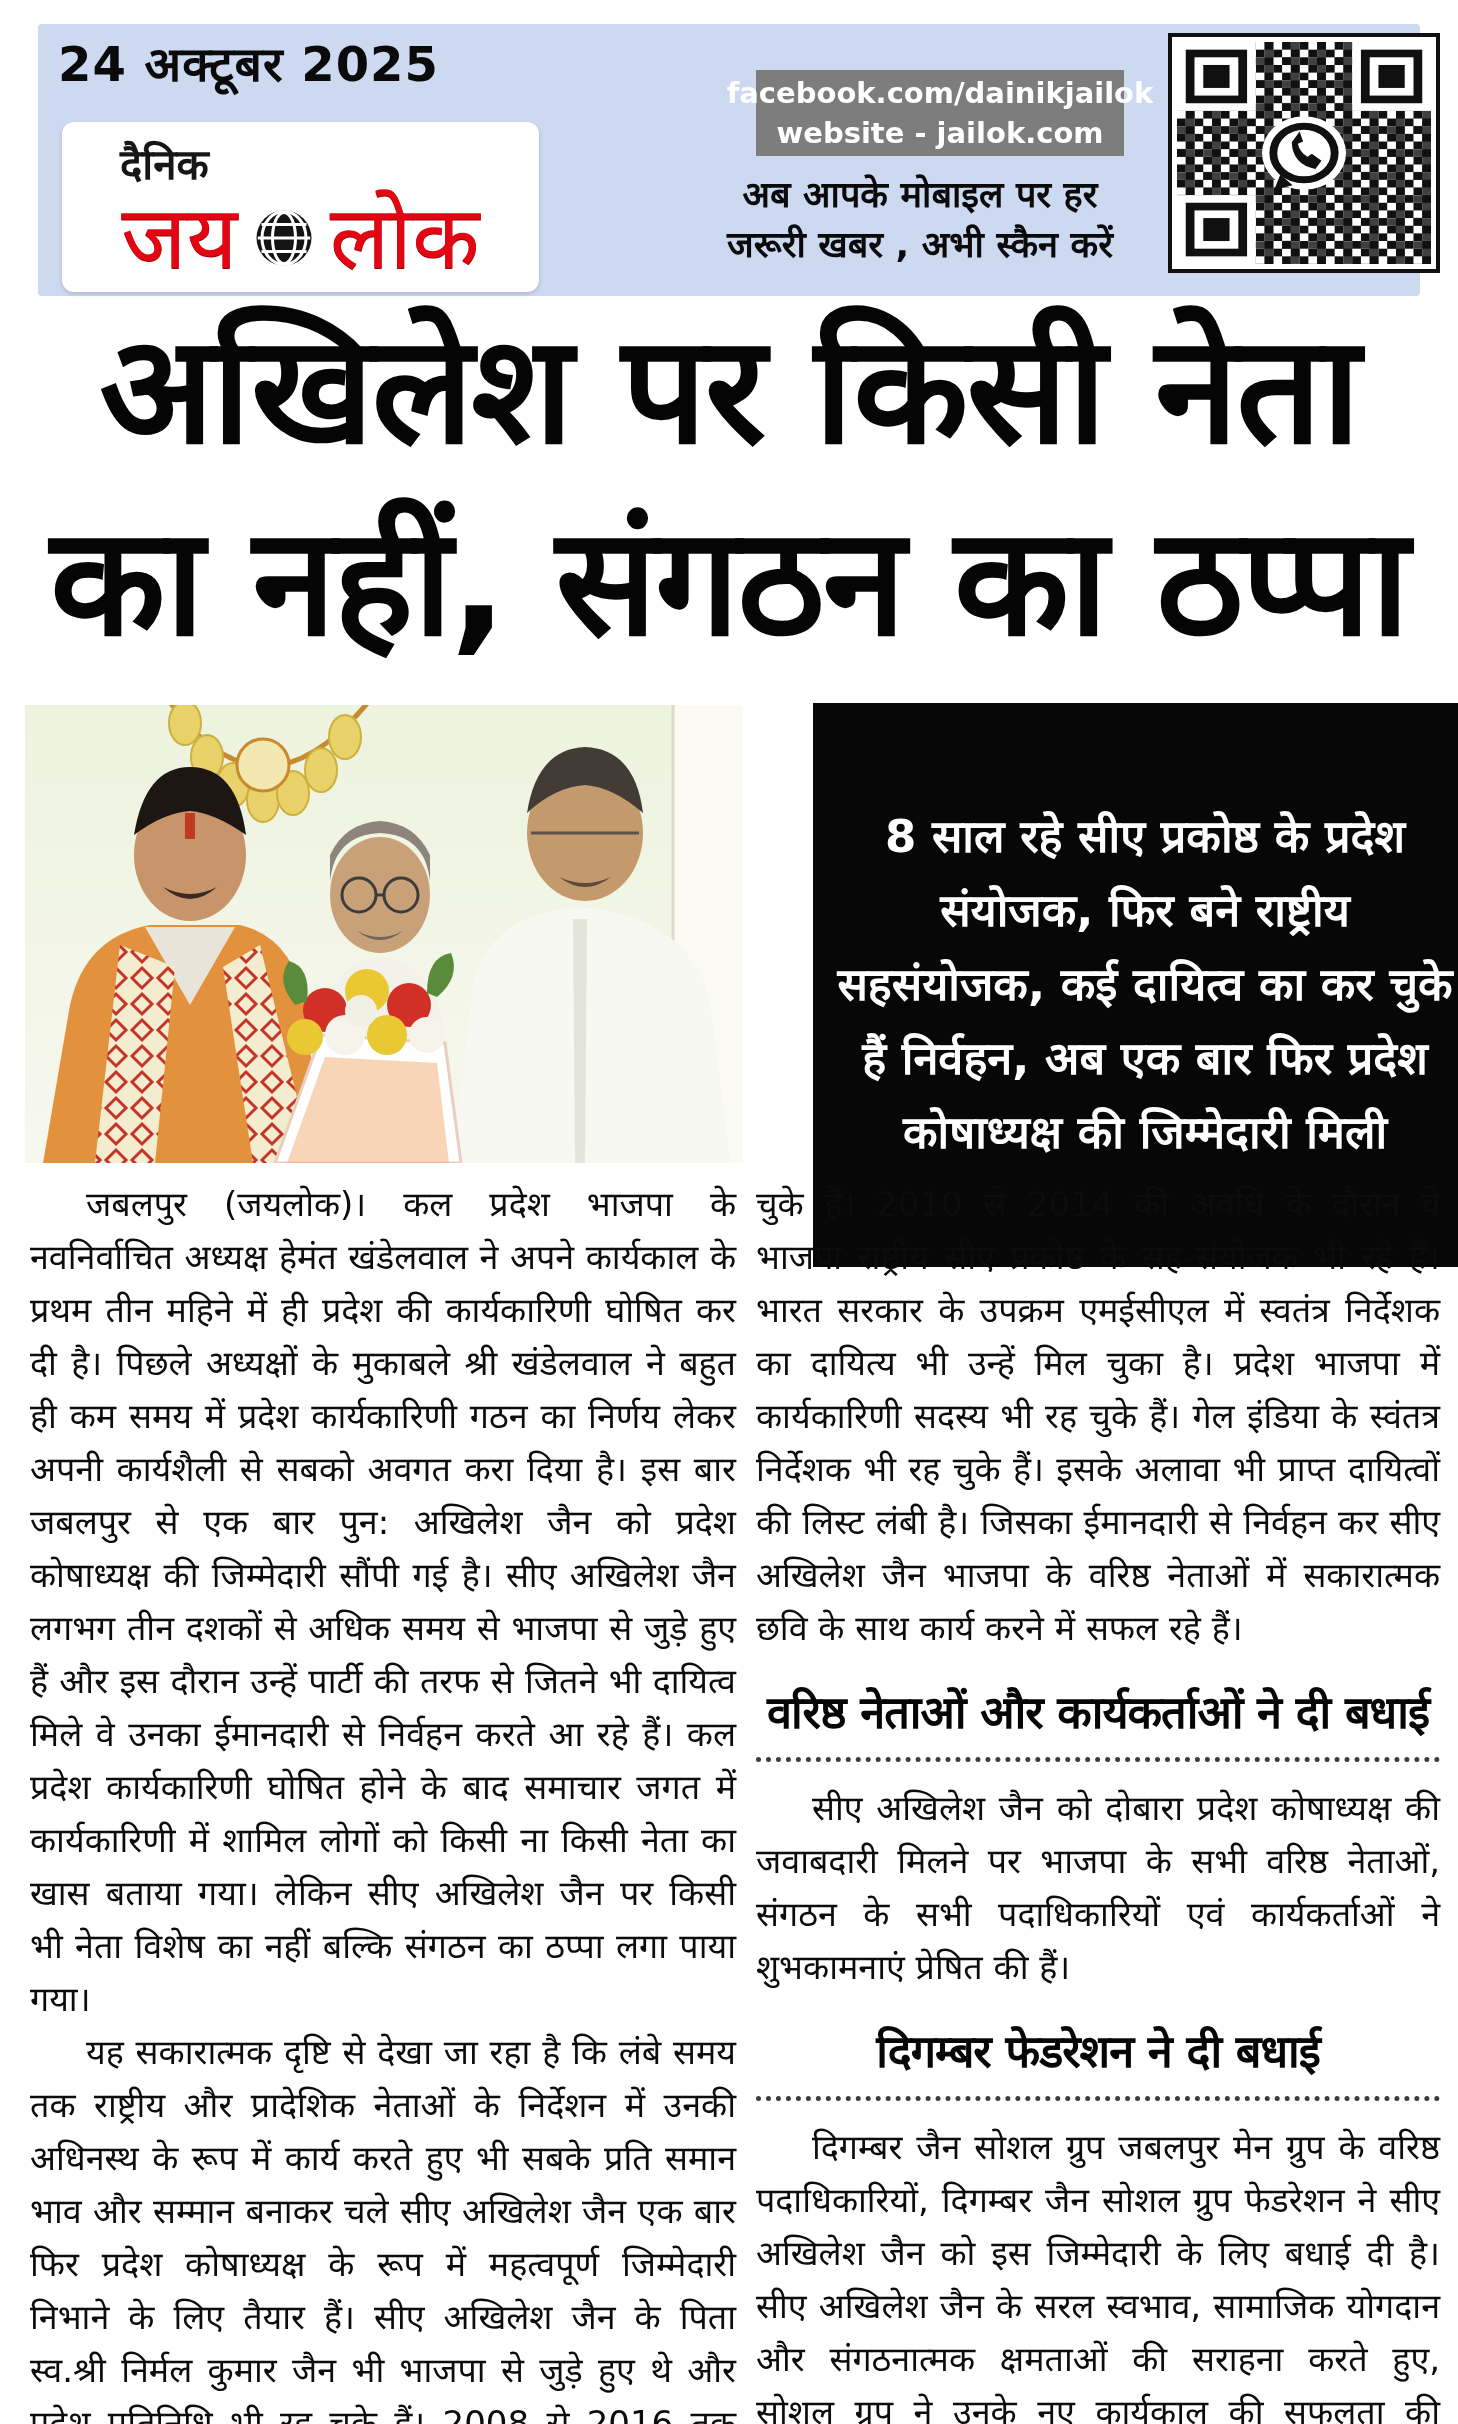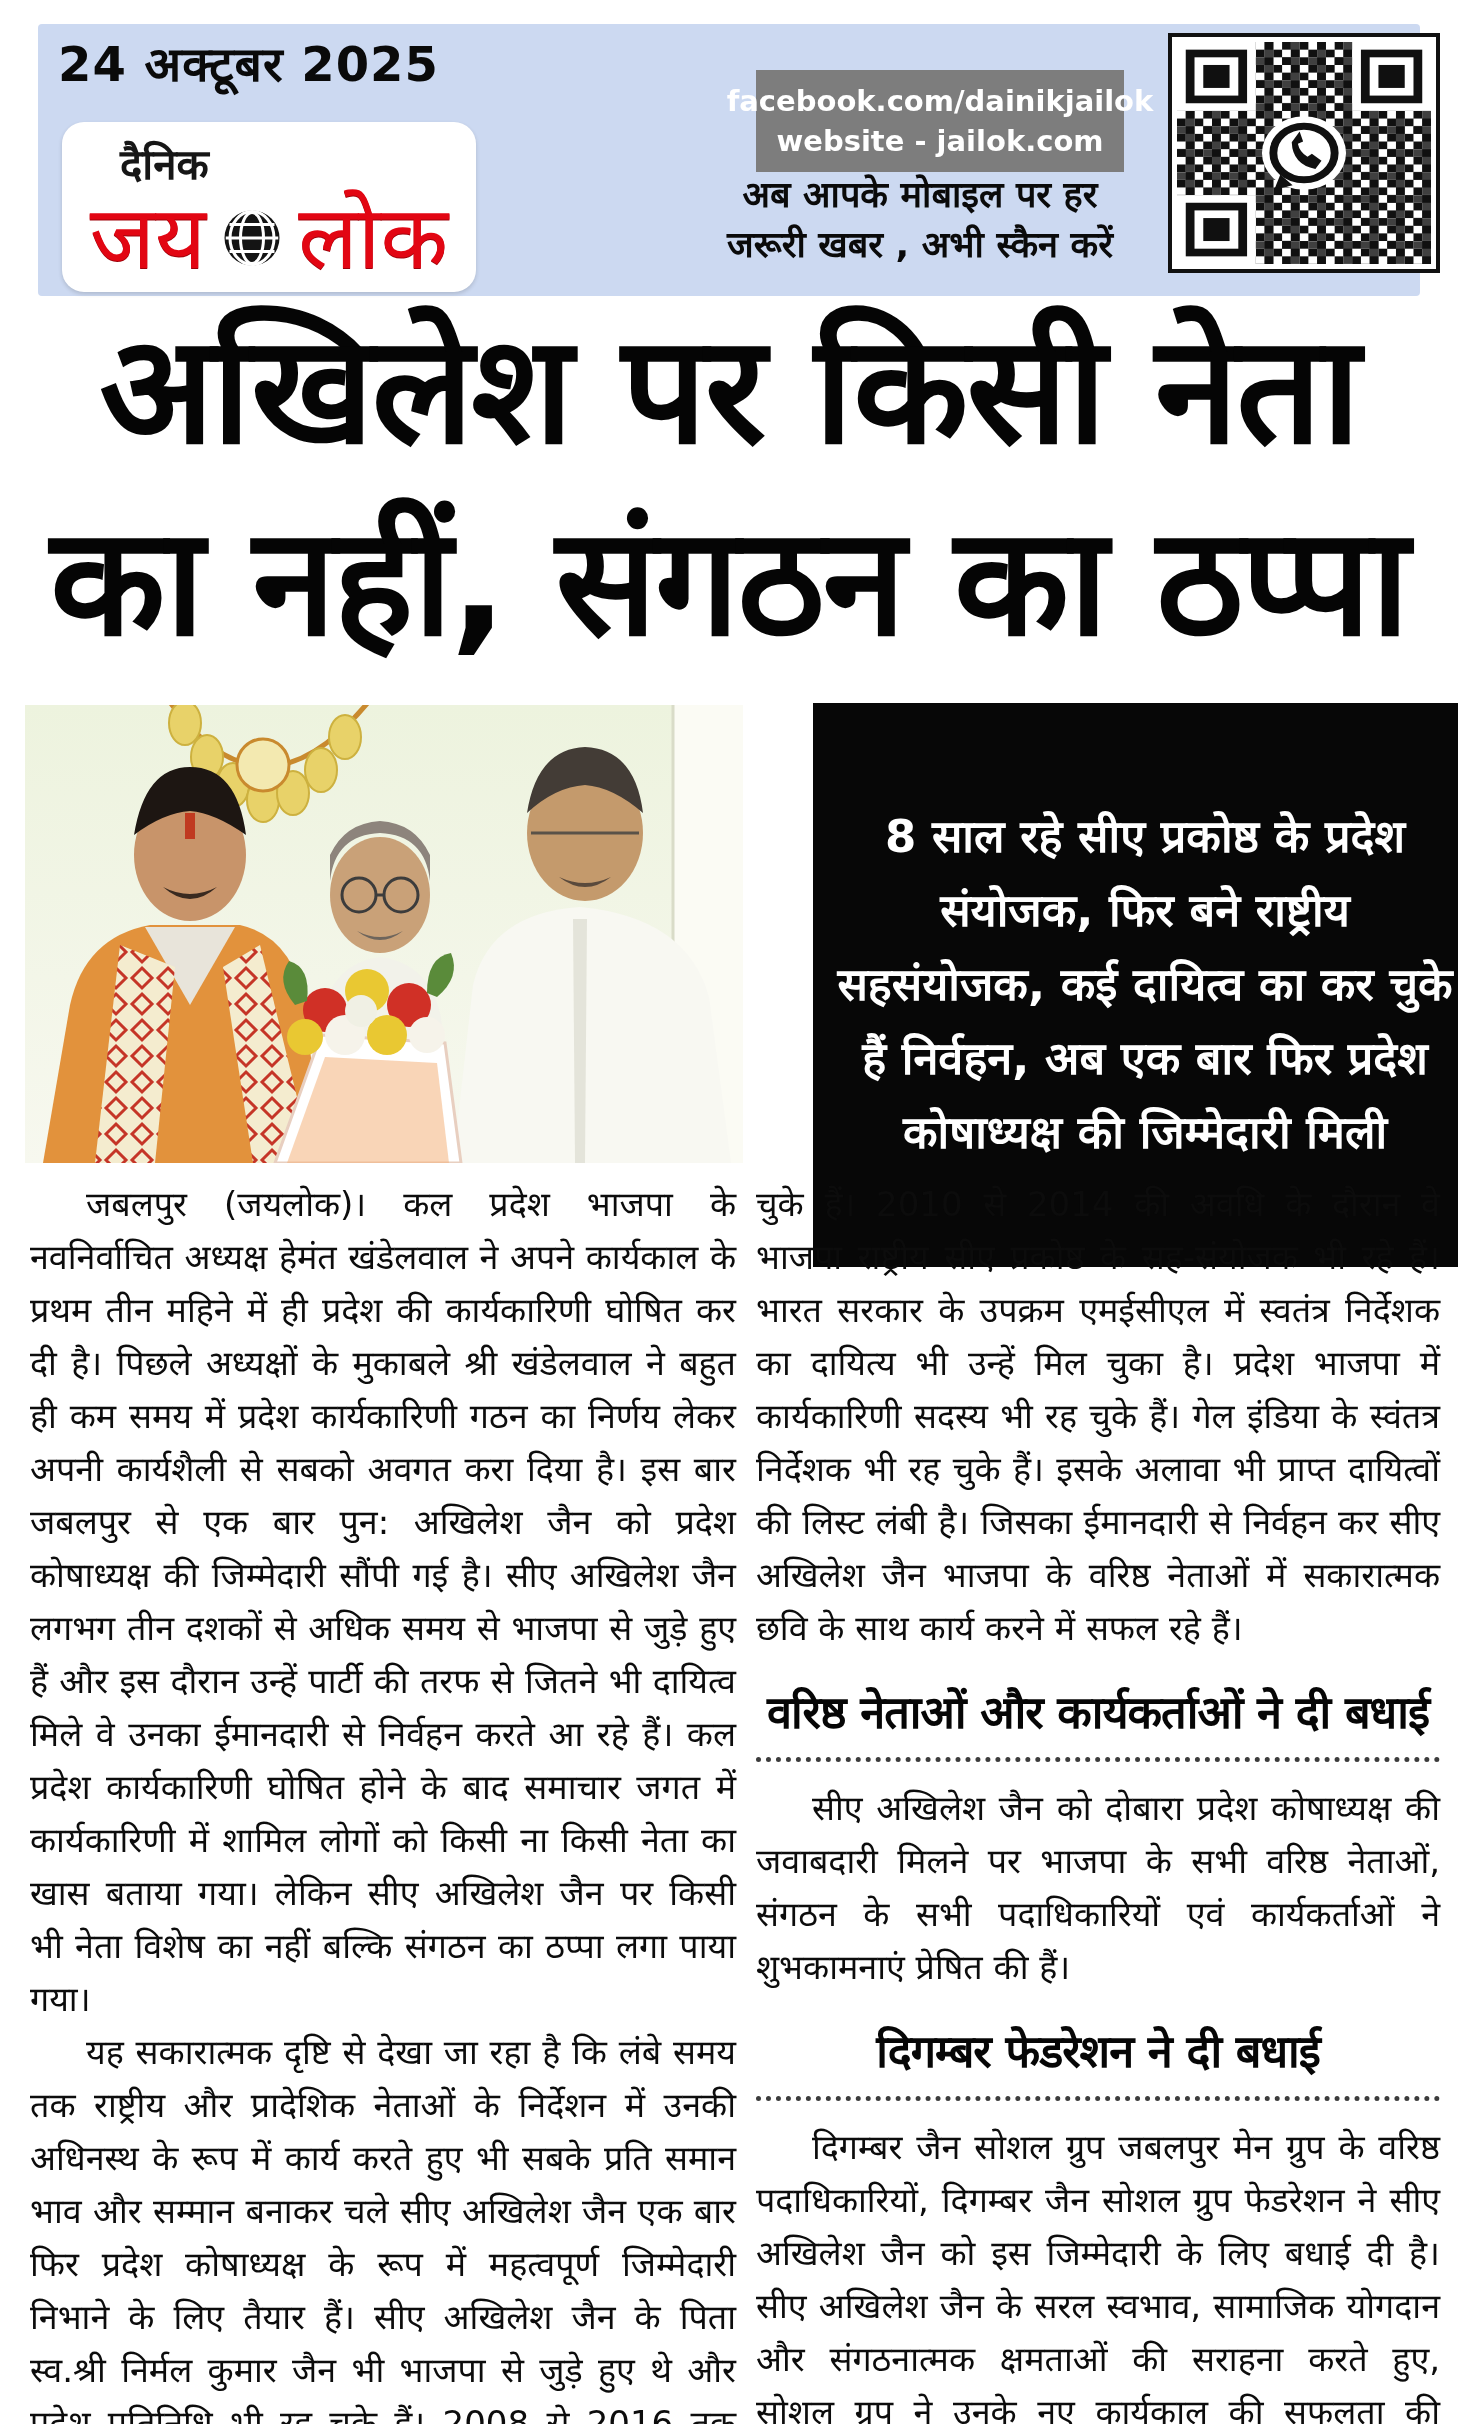--- a/index.html
+++ b/index.html
@@ -4,30 +4,30 @@
 <style>
   html,body{margin:0;padding:0;background:#ffffff;}
   .page{position:relative;width:1458px;height:2424px;background:#ffffff;overflow:hidden;
         font-family:"DejaVu Sans",sans-serif;color:#0c0c0c;padding-left:22px;}
 
   
   .header-band{position:absolute;left:38px;top:24px;width:1382px;height:272px;
                background:#ccd9f1;border-radius:4px;}
   .date-text{position:absolute;left:58px;top:30px;font-size:48px;font-weight:800;
              color:#0a0a0a;letter-spacing:1px;}
-  .logo-box{position:absolute;left:62px;top:122px;width:414px;height:170px;background:#ffffff;
-            border-radius:22px;box-shadow:0 2px 4px rgba(0,0,0,.15);}
+  .logo-box{position:absolute;left:62px;top:122px;width:477px;height:170px;background:#ffffff;
+            border-radius:12px;box-shadow:0 2px 4px rgba(0,0,0,.15);}
   .logo-daily{position:absolute;left:58px;top:12px;font-size:42px;font-weight:700;color:#161616;}
   .logo-row{position:absolute;left:0;right:0;bottom:10px;display:flex;align-items:center;
             justify-content:center;gap:16px;}
   .logo-word{font-size:88px;font-weight:400;color:#e20613;line-height:1;
              text-shadow:0 1px 0 #9e0009;}
   .globe{width:60px;height:60px;flex:0 0 auto;}
 
-  .contact-box{position:absolute;left:756px;top:70px;width:368px;height:102px;background:#7d7d7d;
+  .contact-box{position:absolute;left:756px;top:70px;width:368px;height:86px;background:#7d7d7d;
                display:flex;flex-direction:column;align-items:center;justify-content:center;
                gap:2px;}
   .contact-box div{color:#ffffff;font-size:29px;font-weight:700;line-height:38px;}
   .scan-cta{position:absolute;left:712px;top:170px;width:416px;text-align:center;
             font-size:36px;font-weight:800;line-height:50px;color:#0a0a0a;}
 
   .qr-box{position:absolute;left:1168px;top:33px;width:272px;height:240px;background:#ffffff;
           border:4px solid #111;box-sizing:border-box;padding:5px;}
   .qr-box svg{width:100%;height:100%;display:block;}
 

